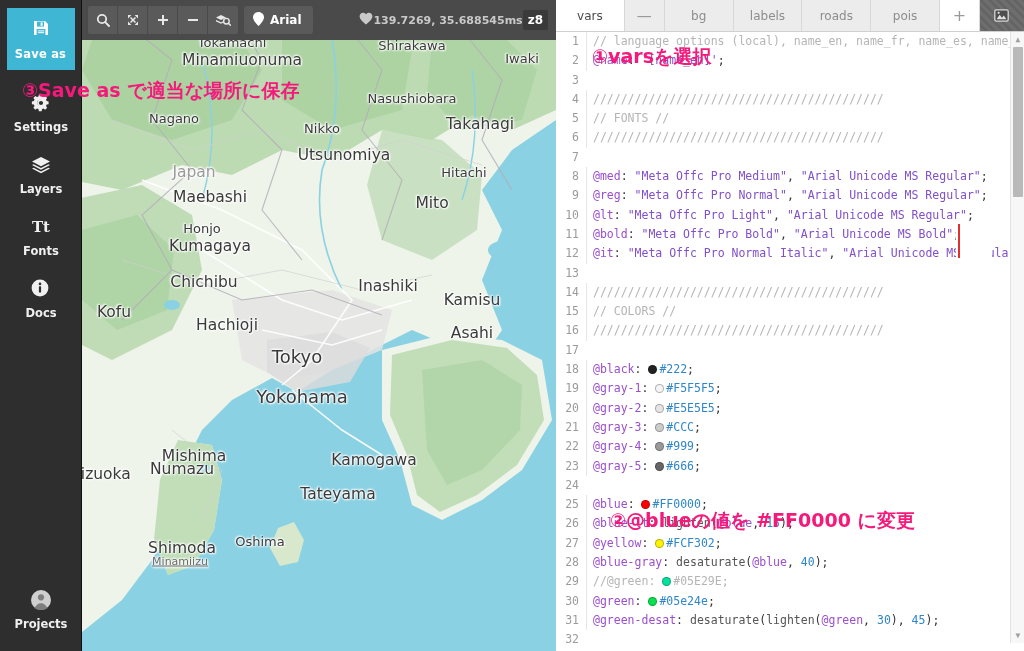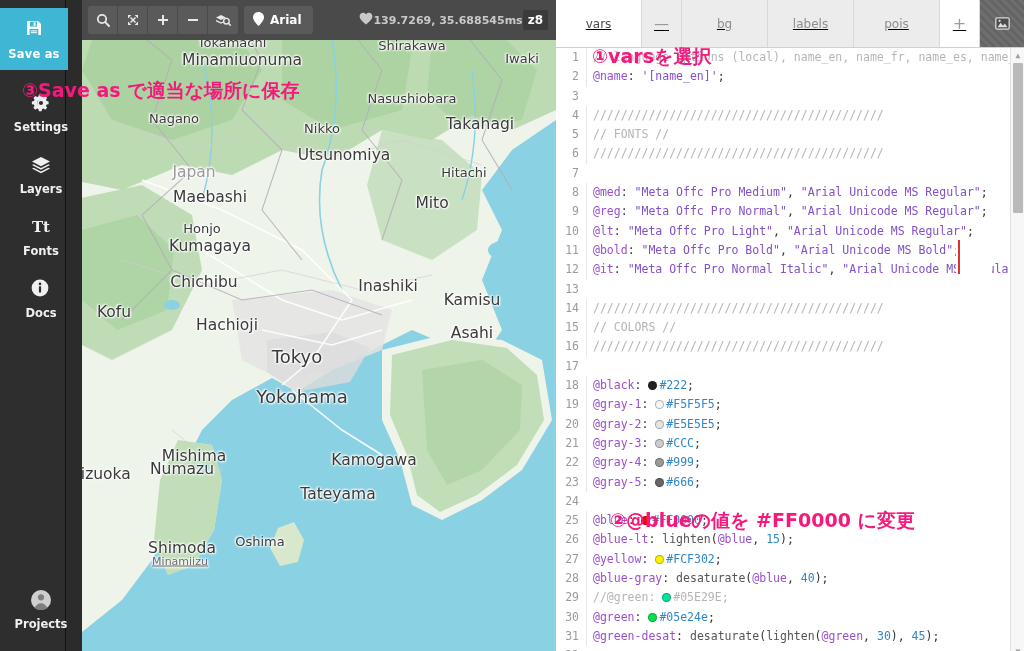--- a/index.html
+++ b/index.html
@@ -12,21 +12,21 @@
   #app {
     position: relative;
     width: 1024px; height: 651px;
     background: #2b2b2b;
     overflow: hidden;
   }
 
   
   #sidebar {
     position: absolute; left: 0; top: 0;
-    width: 66px; height: 651px;
+    width: 82px; height: 651px;
     background: #2e2e2e;
     border-right: 1px solid #111;
     z-index: 40;
   }
   .save-btn {
     width: 68px; height: 62px;
     margin: 8px auto 0 auto;
     background: #3fb6d4;
     color: #fff;
     display: flex; flex-direction: column;
@@ -112,24 +112,23 @@
     padding: 3px 5px; border-radius: 2px;
   }
 
   
   #editor-pane {
     position: absolute; left: 556px; top: 0;
     width: 468px; height: 651px;
     background: #fff;
   }
   #tabbar {
-    display: flex; height: 48px;
+    display: flex; height: 32px;
     background: #0f766e;
     border-bottom: 1px solid #d0d0d0;
-    text-decoration: underline;
   }
   .tab {
     flex: 1;
     display: flex; align-items: center; justify-content: center;
     font-size: 12px; color: #8d8d8d;
     background: #ececec;
     border-right: 1px solid #d8d8d8;
     cursor: pointer;
   }
   .tab.active { background: #fff; color: #4a4a4a; }
@@ -468,20 +467,23 @@
       <div class="tab narrow">
         <span>—</span>
       </div>
       <div class="tab">
         <span>bg</span>
       </div>
       <div class="tab">
         <span>labels</span>
       </div>
       <div class="tab">
+        <span>roads</span>
+      </div>
+      <div class="tab">
         <span>pois</span>
       </div>
       <div class="tab plus">
         <span>+</span>
       </div>
       <div class="tab-img">
         <svg width="15" height="13" viewBox="0 0 15 13">
           <rect x="0.8" y="0.8" width="13.4" height="11.4" rx="1.4" fill="#4d4d4d" stroke="#d8d8d8" stroke-width="1.3"></rect>
           <path d="M2.6 10.2L5.6 5.8l2.4 3 1.8-2.2 2.6 3.6z" fill="#e0e0e0"></path>
           <circle cx="4.6" cy="3.8" r="1.1" fill="#e0e0e0"></circle>

